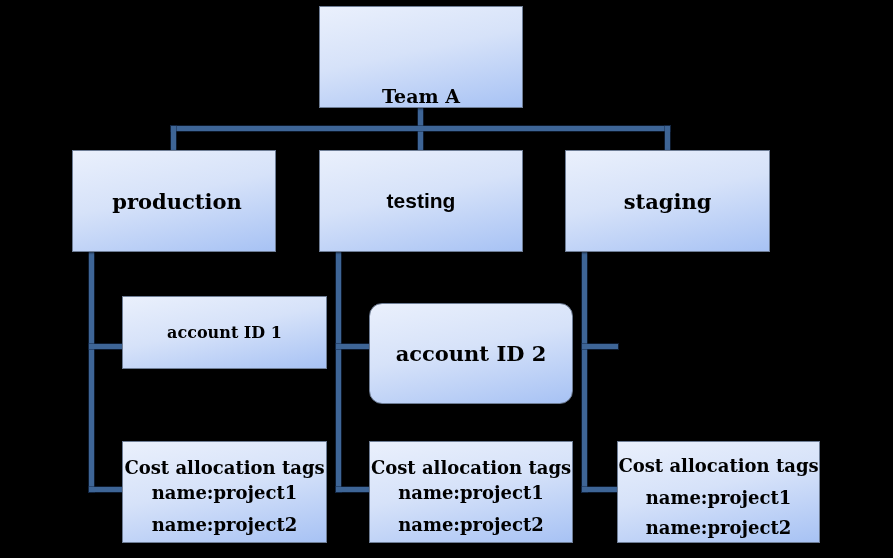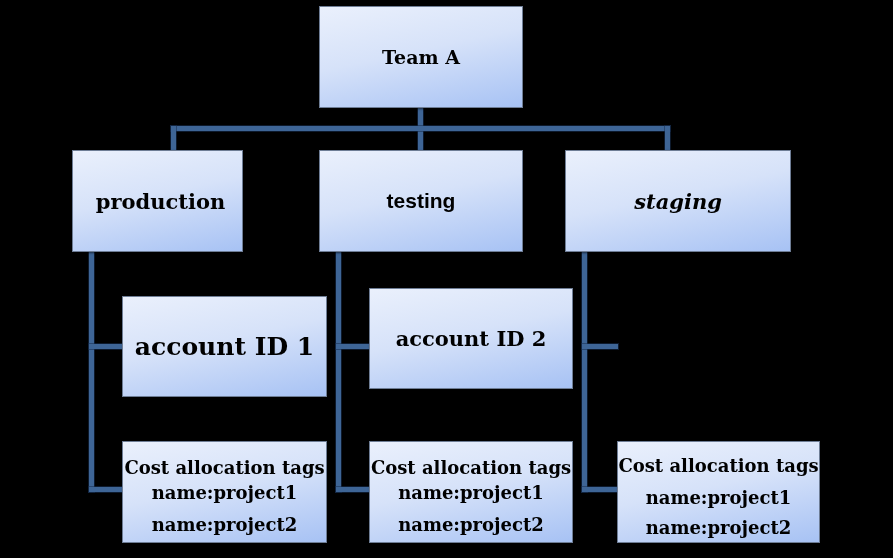--- a/index.html
+++ b/index.html
@@ -31,30 +31,30 @@
     font-weight: 700;
     display: flex;
     align-items: center;
     justify-content: center;
     text-align: center;
     box-shadow: 1px 1px 2px rgba(0,0,0,0.6);
   }
   .label { display: block; }
 
   
-  .pos-team     { left: 319px; top:   6px; width: 204px; height: 102px; font-size: 19px; }
+  .pos-team     { left: 319px; top:   6px; width: 204px; height: 102px; font-size: 19px; align-items: flex-end; }
   
-  .pos-prod     { left:  72px; top: 150px; width: 171px; height: 102px; font-size: 21px; padding-left: 6px; }
+  .pos-prod     { left:  72px; top: 150px; width: 204px; height: 102px; font-size: 21px; padding-left: 6px; }
   .pos-test     { left: 319px; top: 150px; width: 204px; height: 102px; font-size: 21px; }
-  .pos-stag     { left: 565px; top: 150px; width: 226px; height: 102px; font-size: 21px; font-style: italic; }
+  .pos-stag     { left: 565px; top: 150px; width: 205px; height: 102px; font-size: 21px; }
   
   .sans-label   { font-family: "Liberation Sans", "DejaVu Sans", sans-serif; }
   
-  .pos-acct1    { left: 122px; top: 296px; width: 205px; height: 101px; font-size: 25px; text-align: right; }
-  .pos-acct2    { left: 369px; top: 288px; width: 204px; height: 101px; font-size: 21px; }
+  .pos-acct1    { left: 122px; top: 296px; width: 205px; height: 73px; font-size: 16px; text-align: right; }
+  .pos-acct2    { left: 369px; top: 303px; width: 204px; height: 101px; font-size: 21px; border-radius: 13px; }
   .pos-acct3    { left: 617px; top: 296px; width: 203px; height: 101px; font-size: 21px; }
   
   .cost {
     flex-direction: column;
     justify-content: center;
     padding-top: 9px;
     font-size: 18px;
     line-height: 24px;
   }
   .pos-cost1    { left: 122px; top: 441px; width: 205px; height: 102px; }

